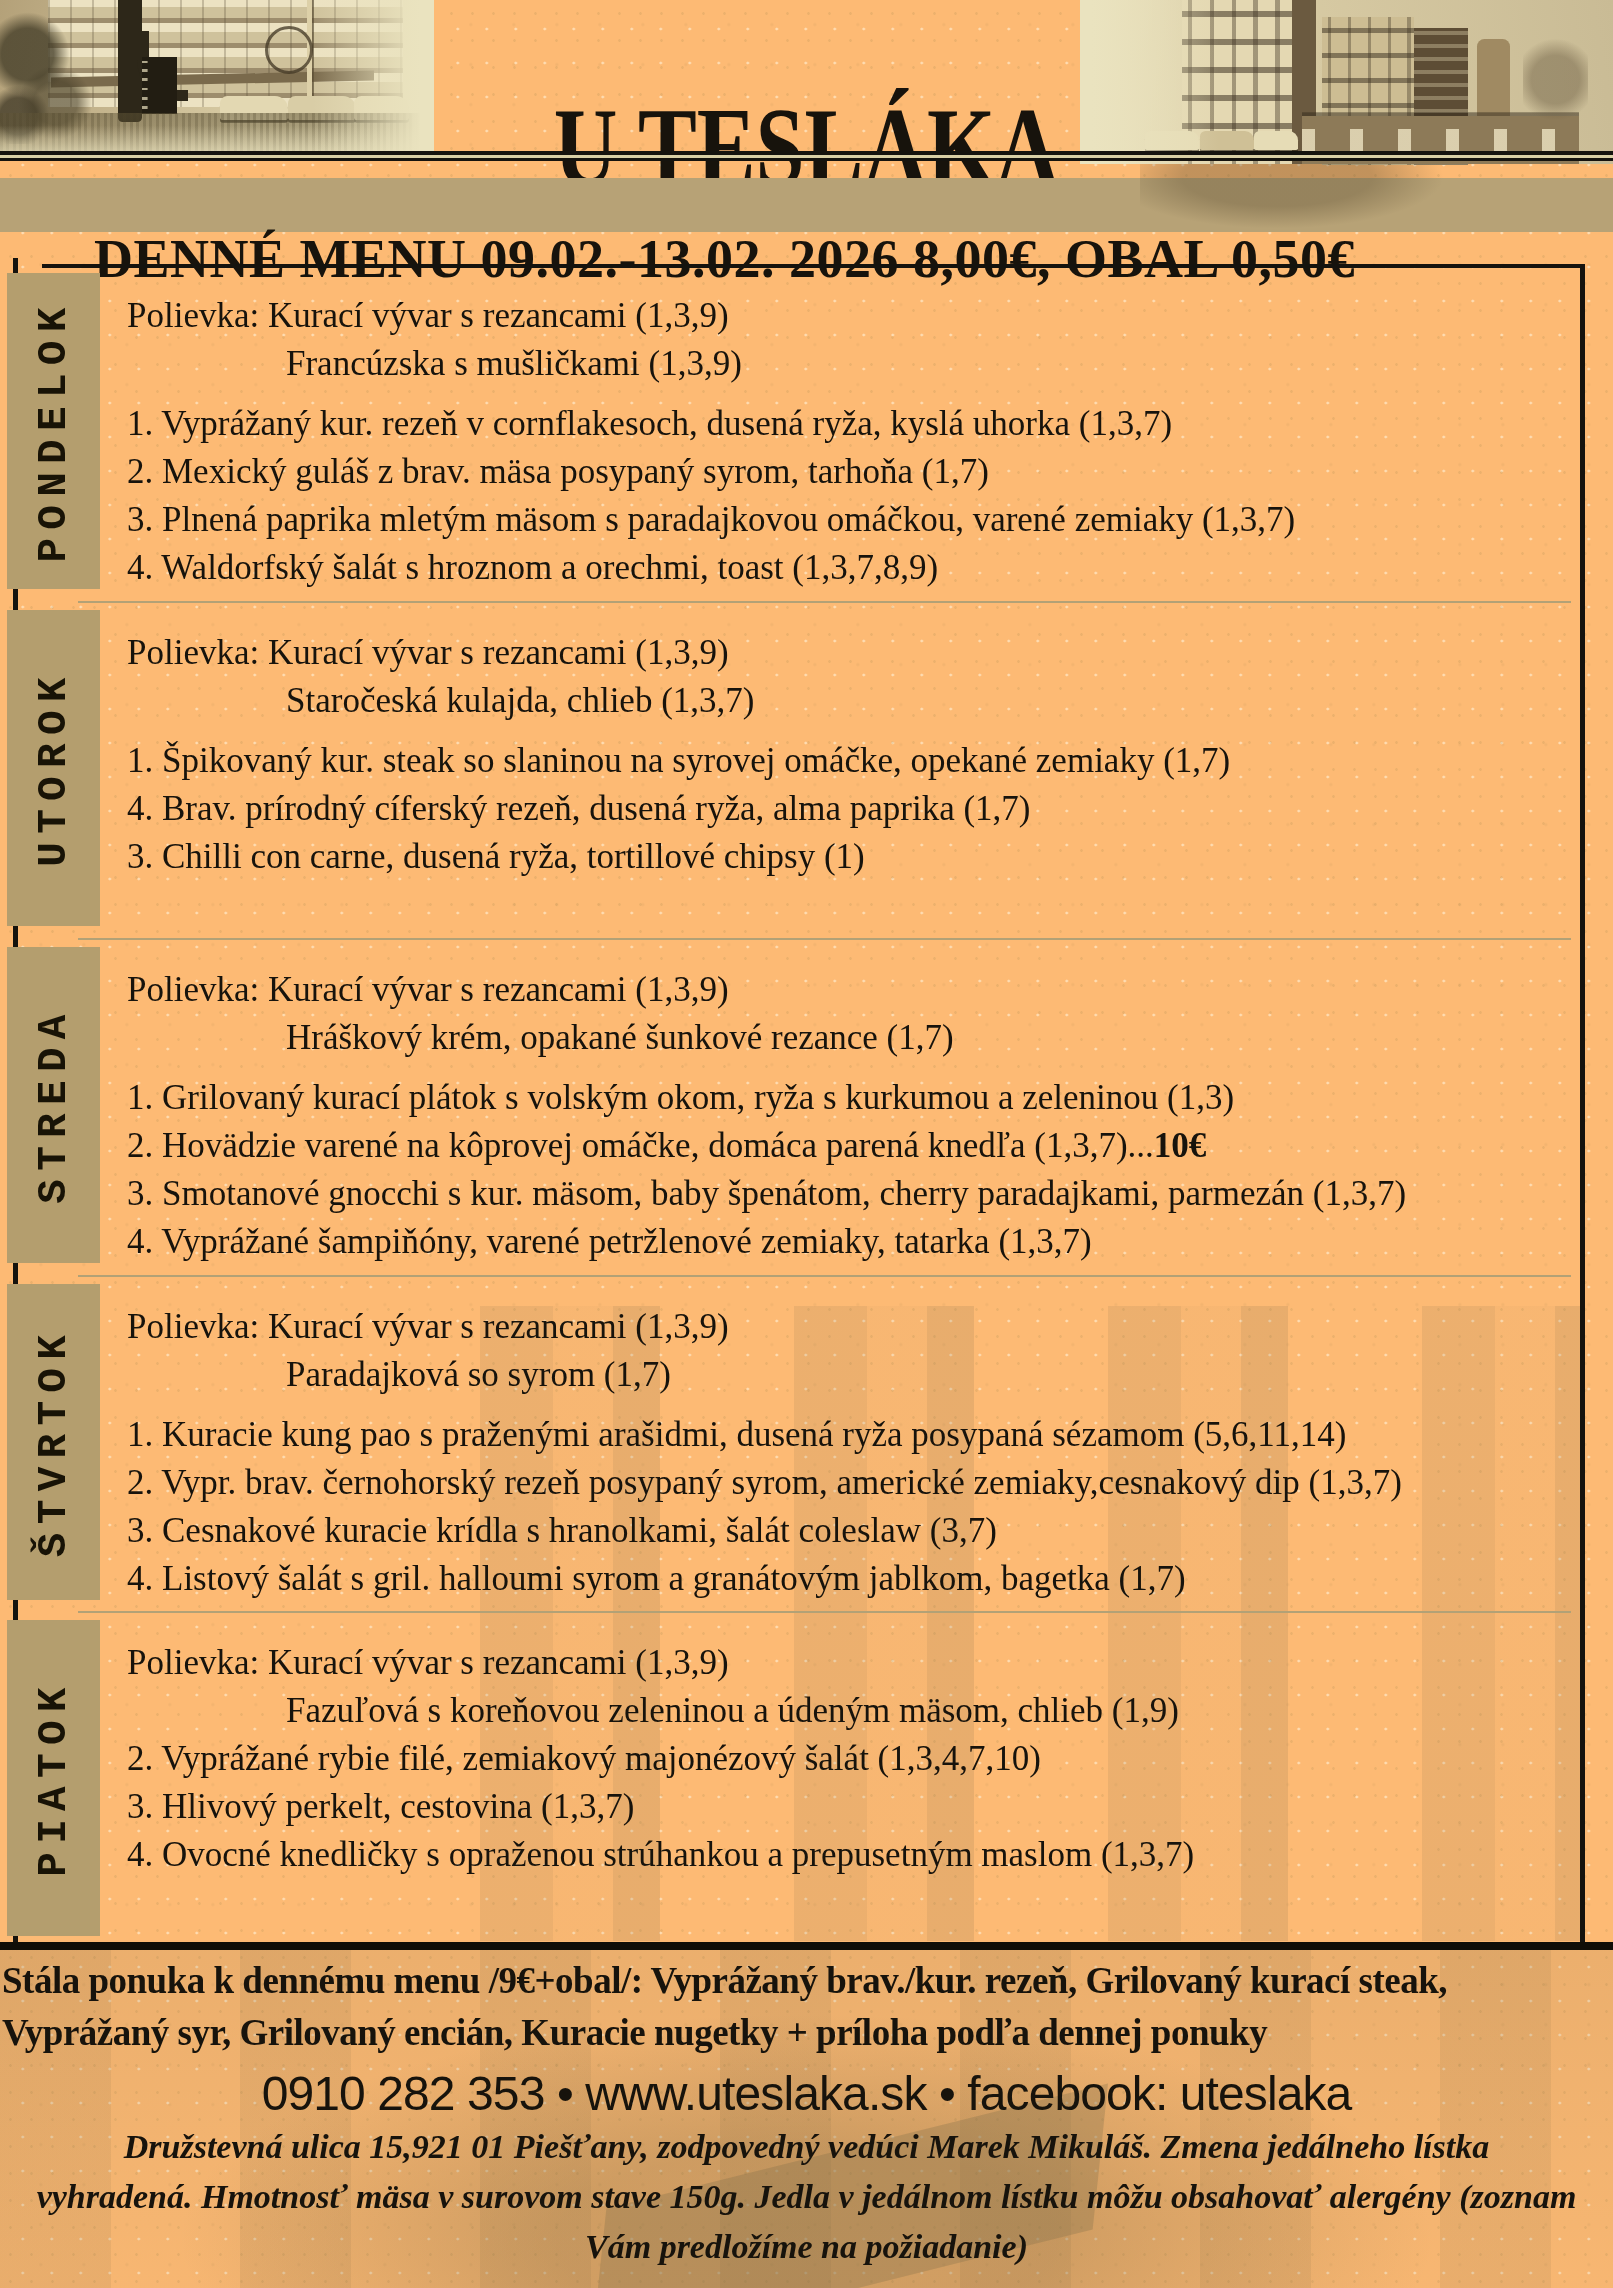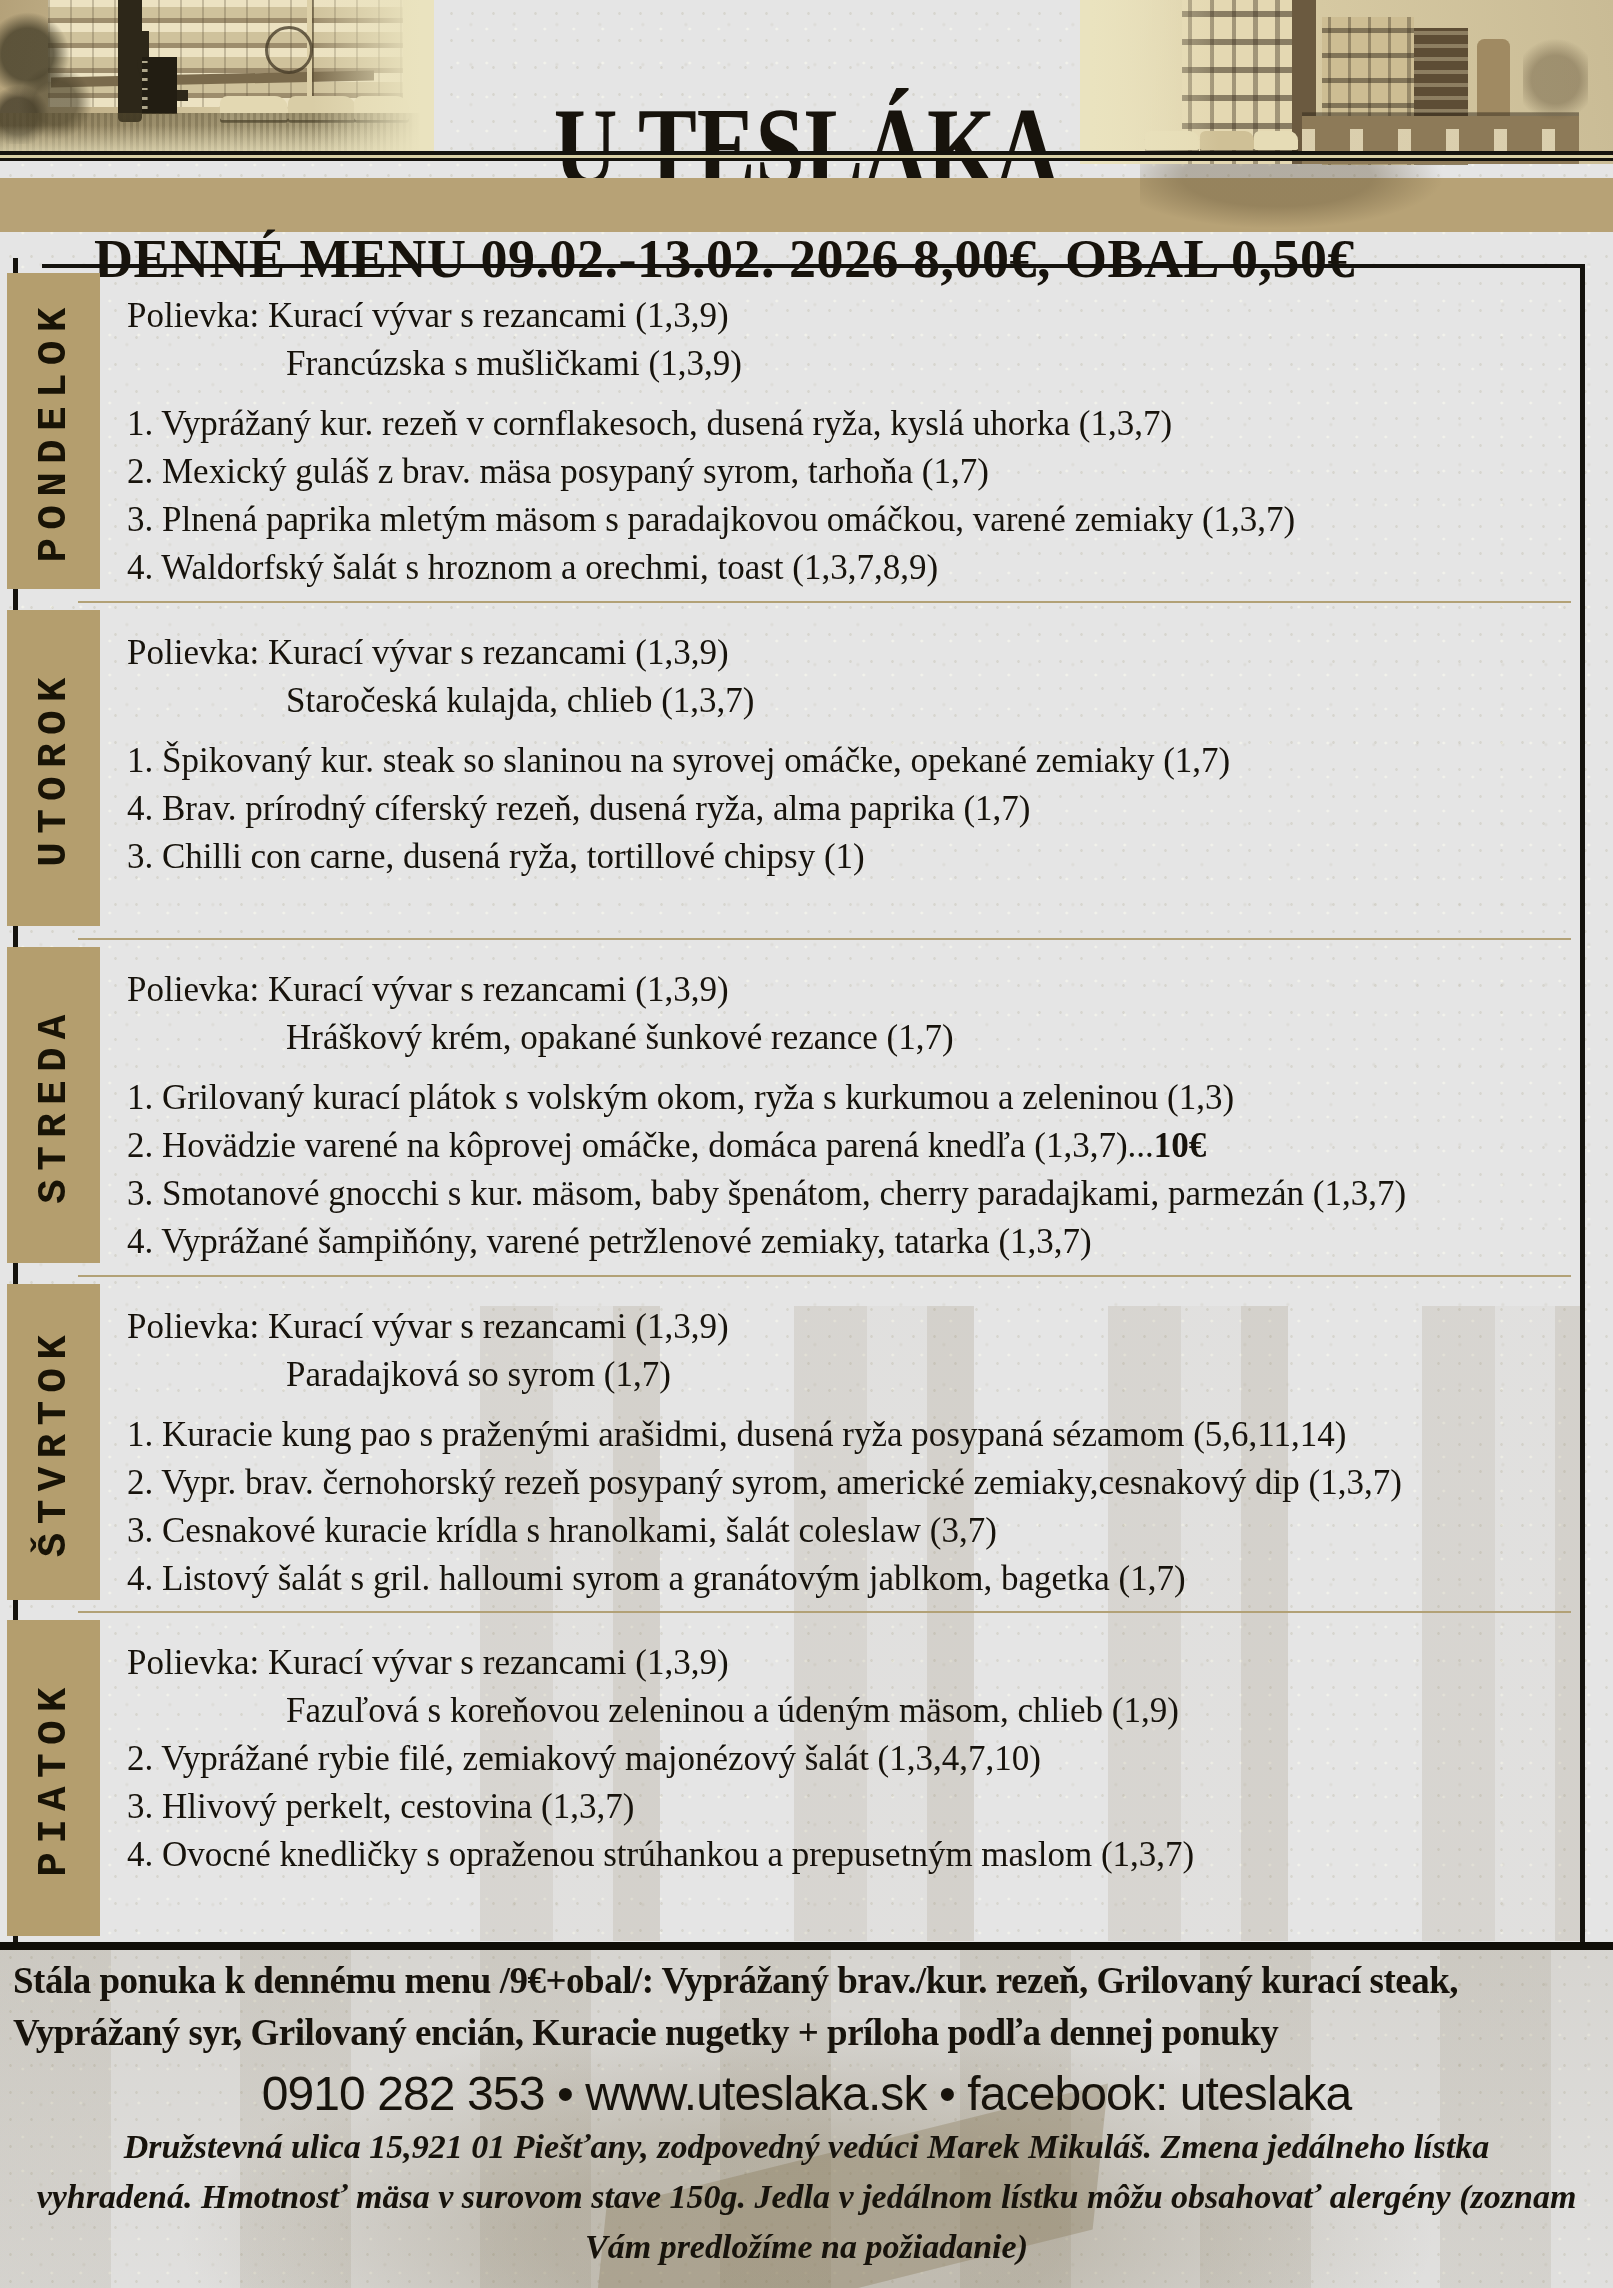--- a/index.html
+++ b/index.html
@@ -1,18 +1,18 @@
 <!DOCTYPE html>
 <html style="font-size:14.8px"><head>
 <meta charset="utf-8">
 <style>
   html,body{margin:0;padding:0;background:#8a8a8a;}
   .stage{
     position:relative;width:1613px;height:2289px;margin:0 auto;
-    background:#e5e5e5;overflow:hidden;
+    background:#fdba74;overflow:hidden;
     font-family:"Liberation Serif", serif;color:#17130c;
   }
   
   .stage::before{
     content:"";position:absolute;inset:0;pointer-events:none;z-index:1;
     background-image:
       radial-gradient(rgba(120,108,60,.13) 0.9px, transparent 1.5px),
       radial-gradient(rgba(255,255,240,.55) 0.9px, transparent 1.5px),
       radial-gradient(rgba(120,108,60,.08) 1.4px, transparent 2px);
     background-size:21px 27px, 29px 34px, 43px 40px;
@@ -99,21 +99,21 @@
       rgba(122,104,70,.05) 138px 198px, rgba(122,104,70,.2) 198px 245px, transparent 245px 314px);}
   .wm-footer{left:0;top:1950px;width:1613px;height:339px;z-index:1;
     background:
       radial-gradient(ellipse at 50% 85%, rgba(110,95,60,.28) 0 22%, transparent 55%),
       repeating-linear-gradient(90deg, rgba(110,95,60,.1) 0 111px, transparent 111px 240px),
       linear-gradient(rgba(110,95,60,.12), rgba(110,95,60,.04));}
   .wm-wedge{left:591px;top:2150px;width:517px;height:138px;z-index:1;opacity:.3;
     background:#7e6c48;transform:rotate(-14deg) skewX(-20deg);}
   
   .footer{left:0;top:1955px;width:1613px;z-index:8;}
-  .fbold{margin:0;padding:0 13px;font-weight:bold;font-size:37px;line-height:52px;letter-spacing:-0.5px;}
+  .fbold{margin:0;padding:0 2px;font-weight:bold;font-size:37px;line-height:52px;letter-spacing:-0.5px;}
   .contact{margin:5.5px 0 0 0;text-align:center;font-family:"Liberation Sans", sans-serif;
     font-size:48px;line-height:57px;letter-spacing:-0.9px;}
   .fitalic{margin:0;text-align:center;font-style:italic;font-weight:bold;
     font-size:34px;line-height:50px;}
 </style>
 </head>
 <body>
 
 <div class="stage">
 

